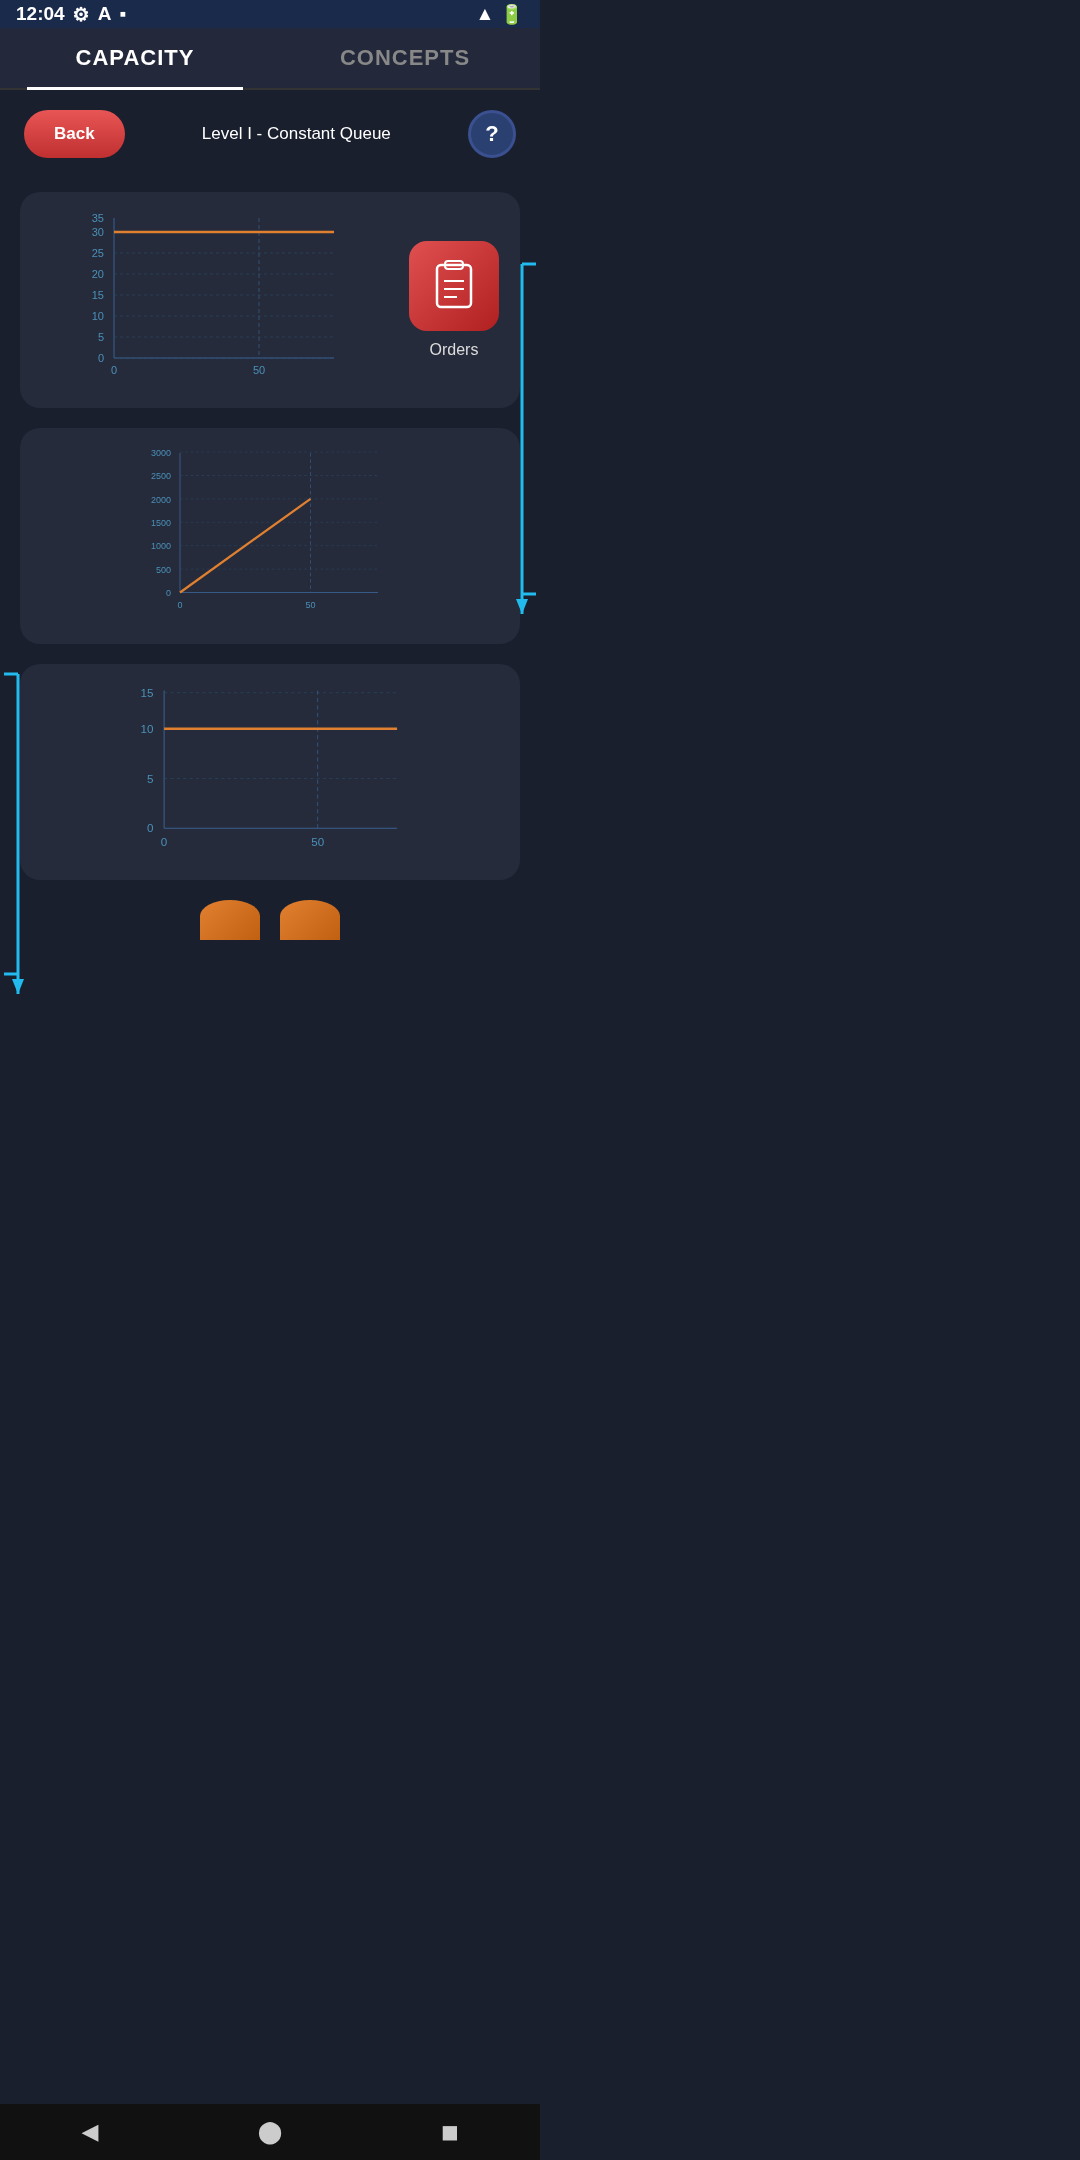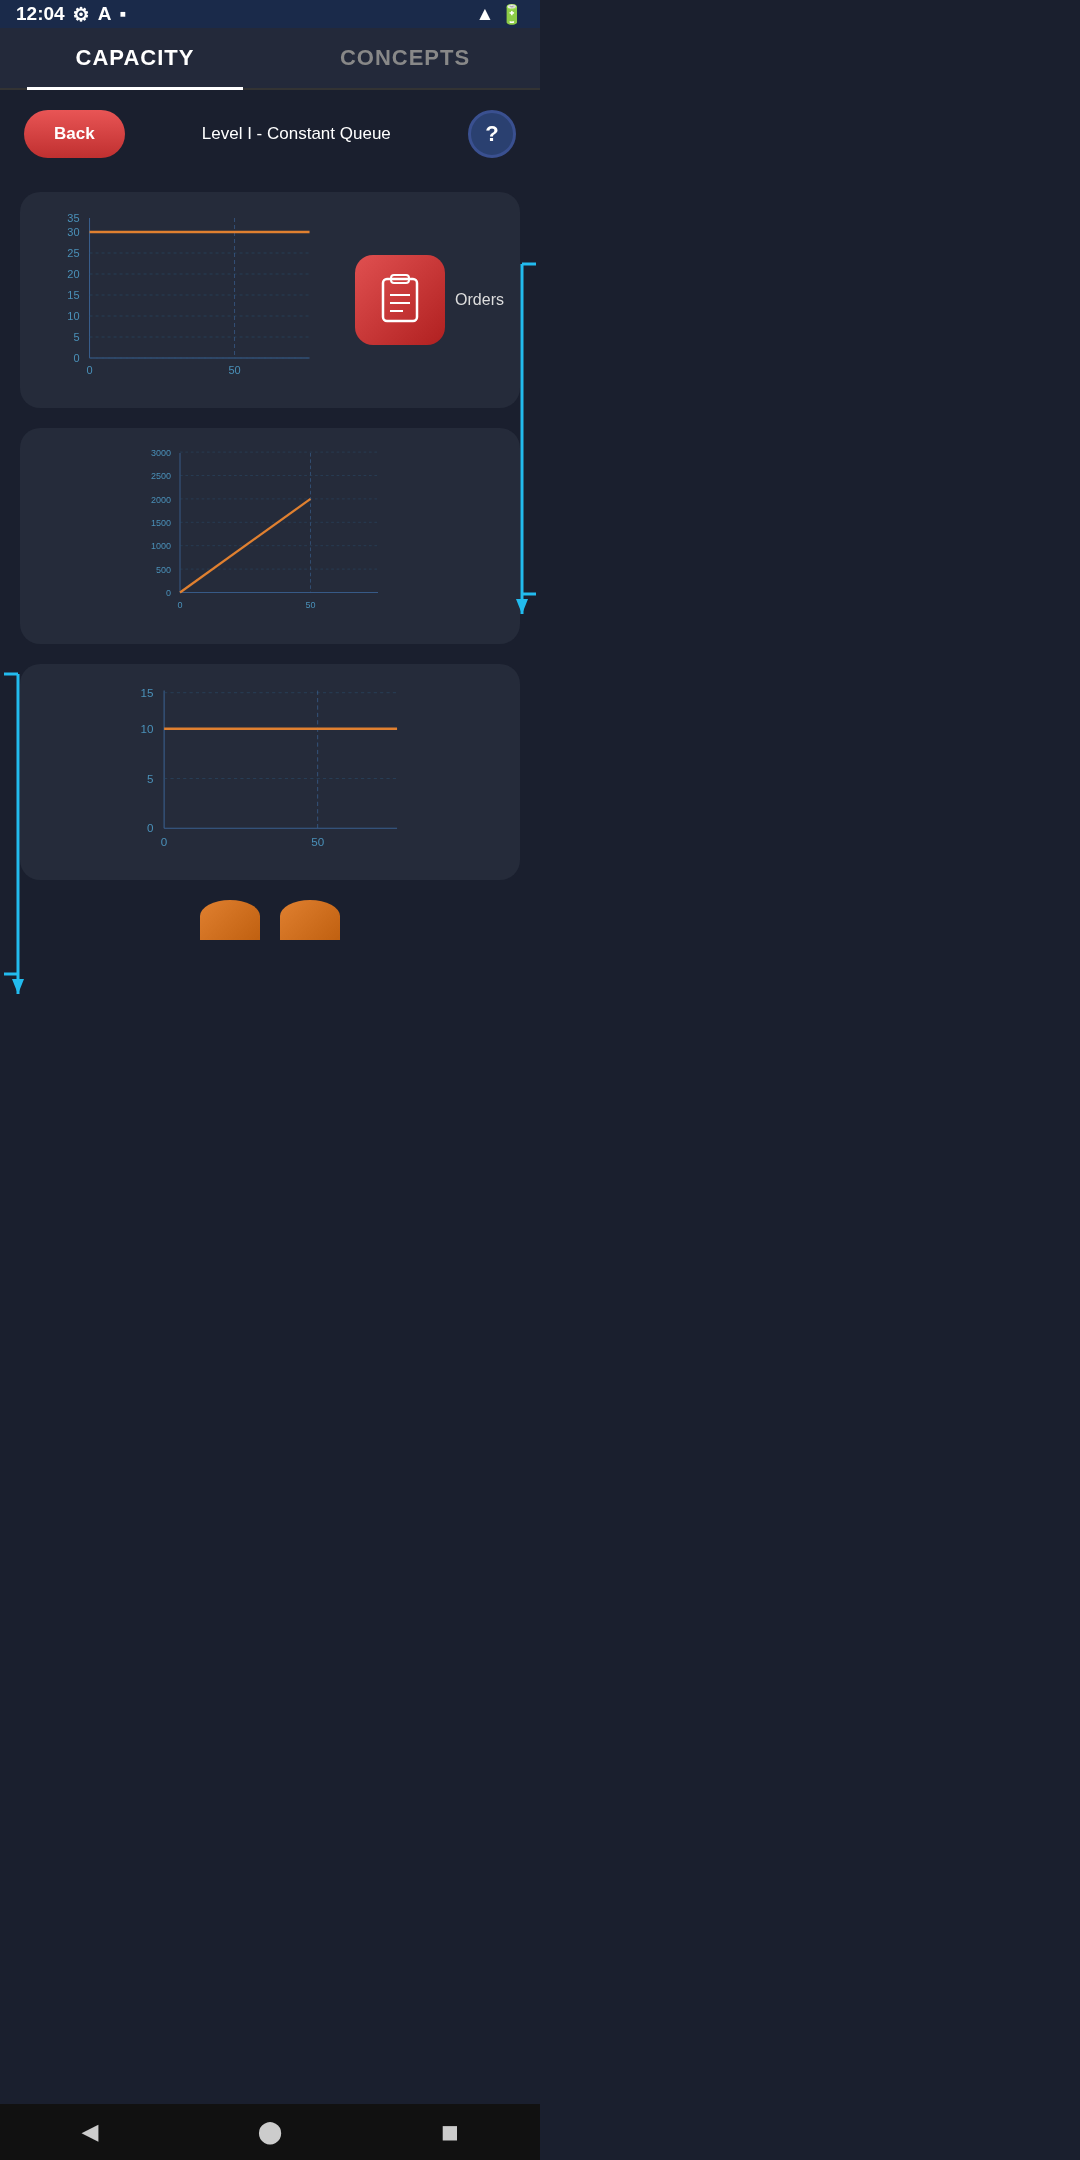--- a/index.html
+++ b/index.html
@@ -123,21 +123,21 @@
 
     
     .chart-area {
       flex: 1;
       min-width: 0;
     }
 
     
     .icon-area {
       display: flex;
-      flex-direction: row;
+      flex-direction: column;
       align-items: center;
       gap: 10px;
       min-width: 100px;
     }
     .icon-box {
       width: 90px;
       height: 90px;
       border-radius: 18px;
       display: flex;
       align-items: center;

